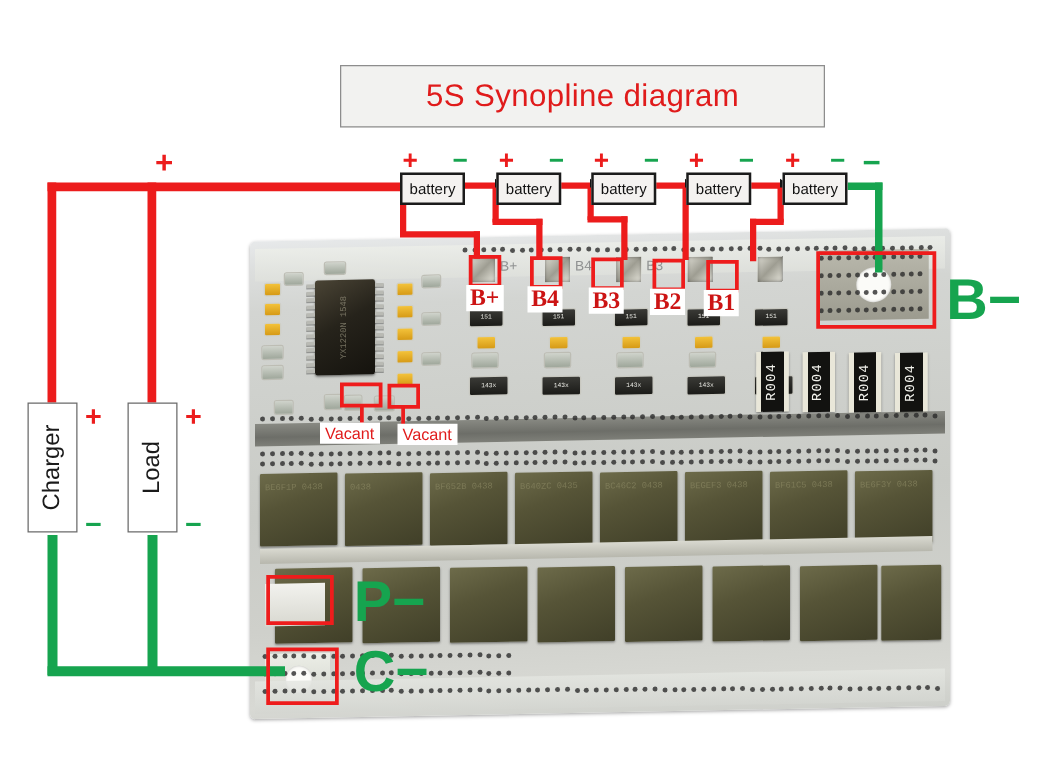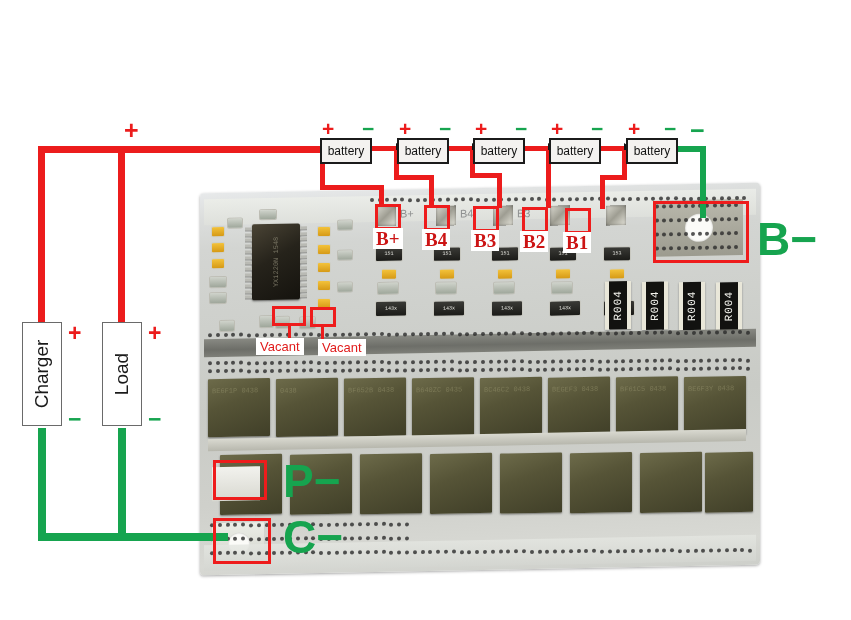--- a/index.html
+++ b/index.html
@@ -122,20 +122,23 @@
       font-family:"Liberation Sans",sans-serif;}
 
   .bigsym{position:absolute;color:#16a44f;font-weight:bold;line-height:1;
       font-family:"Liberation Sans","DejaVu Sans",sans-serif;}
 </style>
 </head>
 <body>
 
 <div id="stage">
 
+  <div class="title-box">
+    <div class="title-text">5S Synopline diagram</div>
+  </div>
 
   <div id="pcb">
     <div class="pcb-body"></div>
     <div class="pcb-inner">
       <div class="silk-top"></div>
 
       <div class="ic">
         <div class="ic-txt">YX1220N 1548</div>
       </div>
       <div class="ic-legs" style="left:45px;">

